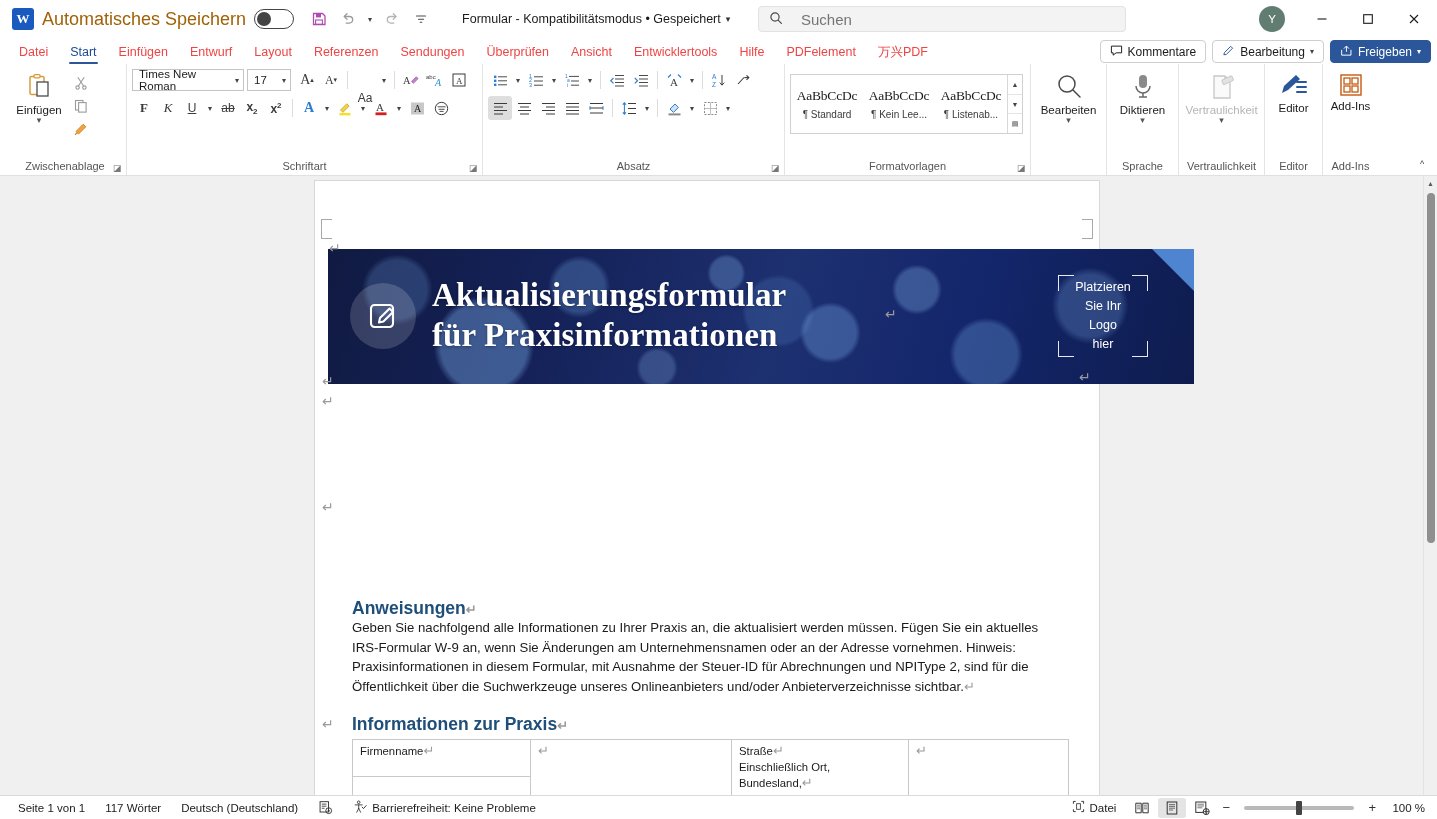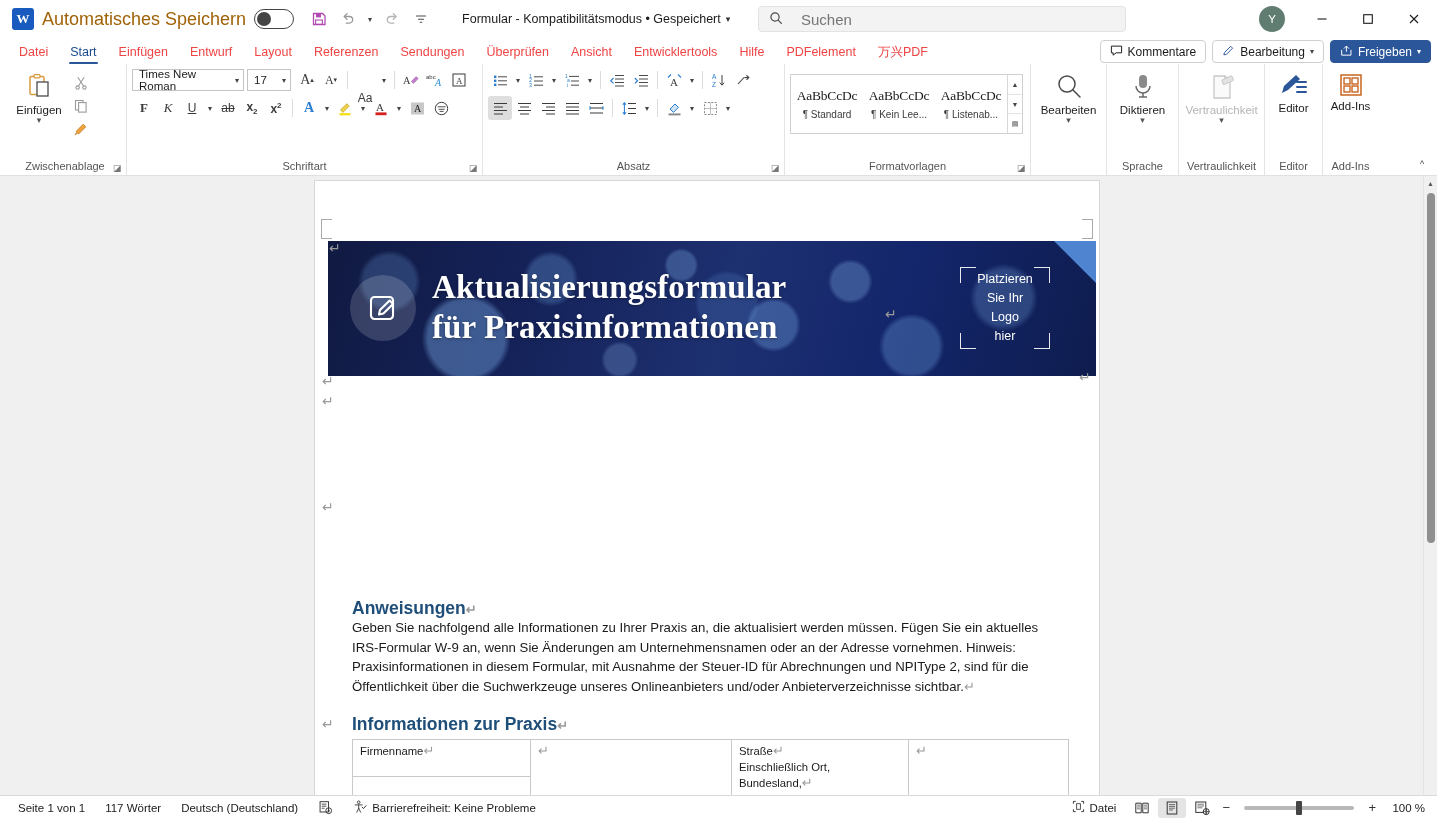--- a/index.html
+++ b/index.html
@@ -153,21 +153,21 @@
 
   
   .docarea{
     flex:1; background:#f0f0f0; position:relative; overflow:hidden;
   }
   .page{
     position:absolute; left:315px; top:5px; width:784px; height:760px;
     background:#fff; box-shadow:0 0 0 1px #d8d8d8;
   }
   .banner{
-    position:absolute; left:13px; top:60px; width:768px; height:135px;
+    position:absolute; left:13px; top:68px; width:866px; height:135px;
     background:
       radial-gradient(circle at 18% 72%, rgba(120,170,230,.42) 0 6%, transparent 7%),
       radial-gradient(circle at 29% 28%, rgba(110,165,225,.30) 0 4%, transparent 5%),
       radial-gradient(circle at 46% 18%, rgba(130,180,235,.30) 0 3.2%, transparent 4%),
       radial-gradient(circle at 58% 62%, rgba(120,170,230,.34) 0 5%, transparent 6%),
       radial-gradient(circle at 68% 30%, rgba(140,190,240,.30) 0 3.4%, transparent 4.2%),
       radial-gradient(circle at 76% 78%, rgba(110,165,225,.32) 0 4.6%, transparent 5.5%),
       radial-gradient(circle at 88% 42%, rgba(130,180,235,.26) 0 4%, transparent 5%),
       radial-gradient(circle at 38% 88%, rgba(150,195,245,.24) 0 3%, transparent 3.8%),
       radial-gradient(circle at 8% 30%, rgba(110,160,220,.26) 0 3.6%, transparent 4.4%),

